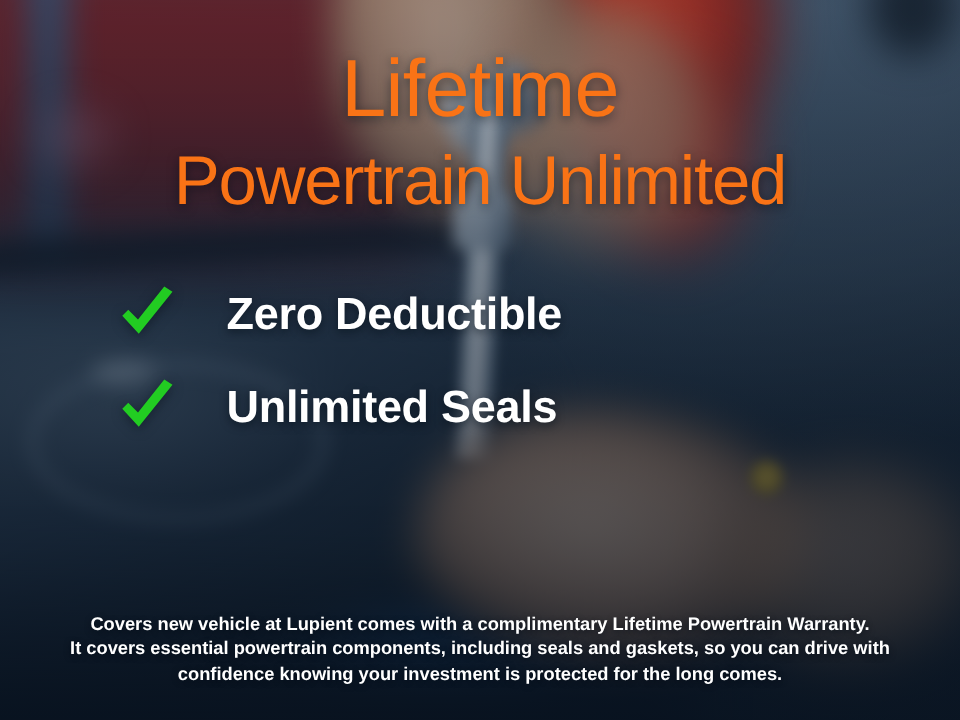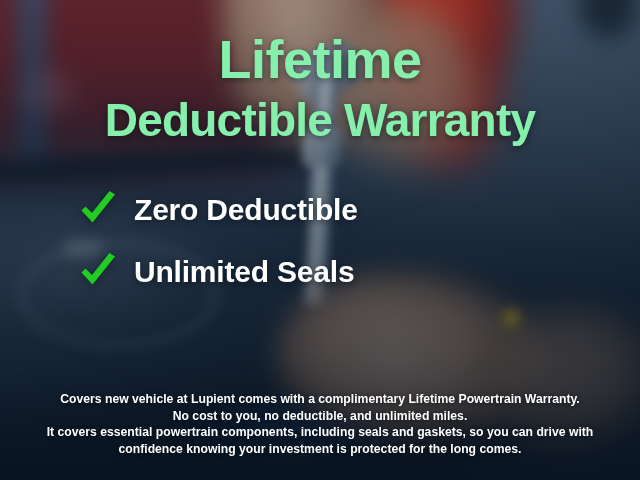--- a/index.html
+++ b/index.html
@@ -239,22 +239,22 @@
   .content {
     position: absolute;
     inset: 0;
     display: flex;
     flex-direction: column;
     align-items: center;
   }
 
   .headline {
     text-align: center;
-    color: #86efac;
-    font-weight: bold;
+    color: #f97316;
+    font-weight: normal;
     letter-spacing: -0.5px;
     text-shadow: 0 2px 7px rgba(4,12,22,.55);
     line-height: 1;
     white-space: nowrap;
   }
   .headline-1 {
     margin-top: 32px;
     font-size: 54px;
   }
   .headline-2 {
@@ -279,21 +279,21 @@
     height: 62px;
   }
   .check-icon {
     width: 40px;
     height: 40px;
     flex: 0 0 40px;
     display: block;
     filter: drop-shadow(0 2px 4px rgba(4,12,22,.5));
   }
   .bullet-label {
-    margin-left: 16px;
+    margin-left: 33px;
     color: #ffffff;
     font-weight: bold;
     font-size: 30px;
     letter-spacing: -0.2px;
     text-shadow: 0 2px 6px rgba(4,12,22,.55);
     white-space: nowrap;
   }
 
   .body-copy {
     position: absolute;
@@ -339,21 +339,21 @@
     <div class="bg-spec-b"></div>
     <div class="bg-spec-c"></div>
   </div>
 
   <div class="bg-scrim"></div>
 
   <div class="content">
 
     <div class="headline headline-1">Lifetime</div>
 
-    <div class="headline headline-2">Deductible Warranty</div>
+    <div class="headline headline-2">Powertrain Unlimited</div>
 
     <div class="bullets">
 
       <div class="bullet-row">
         <svg class="check-icon" viewBox="0 0 40 40">
           <path d="M3.5 20.5 L14.5 32.5 L37 4.5 L31.5 1 L14 23 L7.5 16.5 Z" fill="#22cc22"></path>
         </svg>
         <span class="bullet-label">Zero Deductible</span>
       </div>
 
@@ -362,19 +362,18 @@
           <path d="M3.5 20.5 L14.5 32.5 L37 4.5 L31.5 1 L14 23 L7.5 16.5 Z" fill="#22cc22"></path>
         </svg>
         <span class="bullet-label">Unlimited Seals</span>
       </div>
 
 
     </div>
 
     <div class="body-copy">
       <span>Covers new vehicle at Lupient comes with a complimentary Lifetime Powertrain Warranty.</span>
-      <span>No cost to you, no deductible, and unlimited miles.</span>
       <span>It covers essential powertrain components, including seals and gaskets, so you can drive with</span>
       <span>confidence knowing your investment is protected for the long comes.</span>
     </div>
 
   </div>
 </div>
 
 </body></html>

